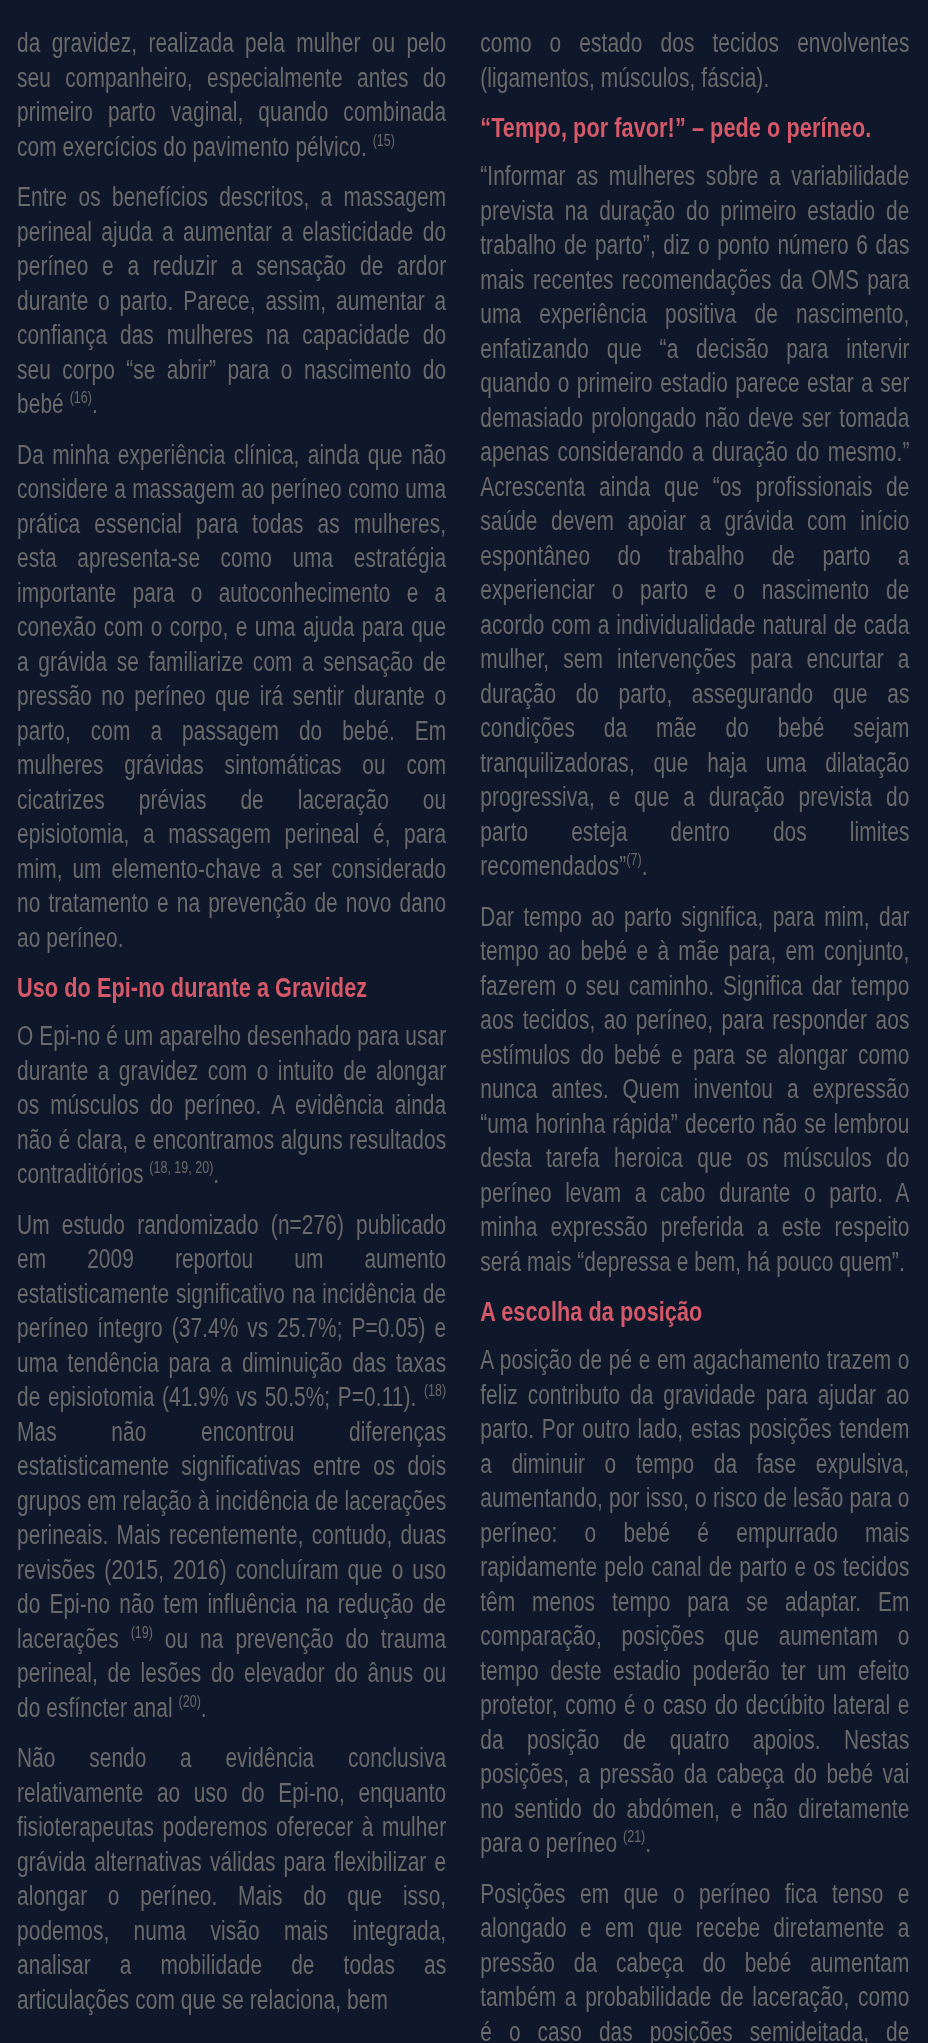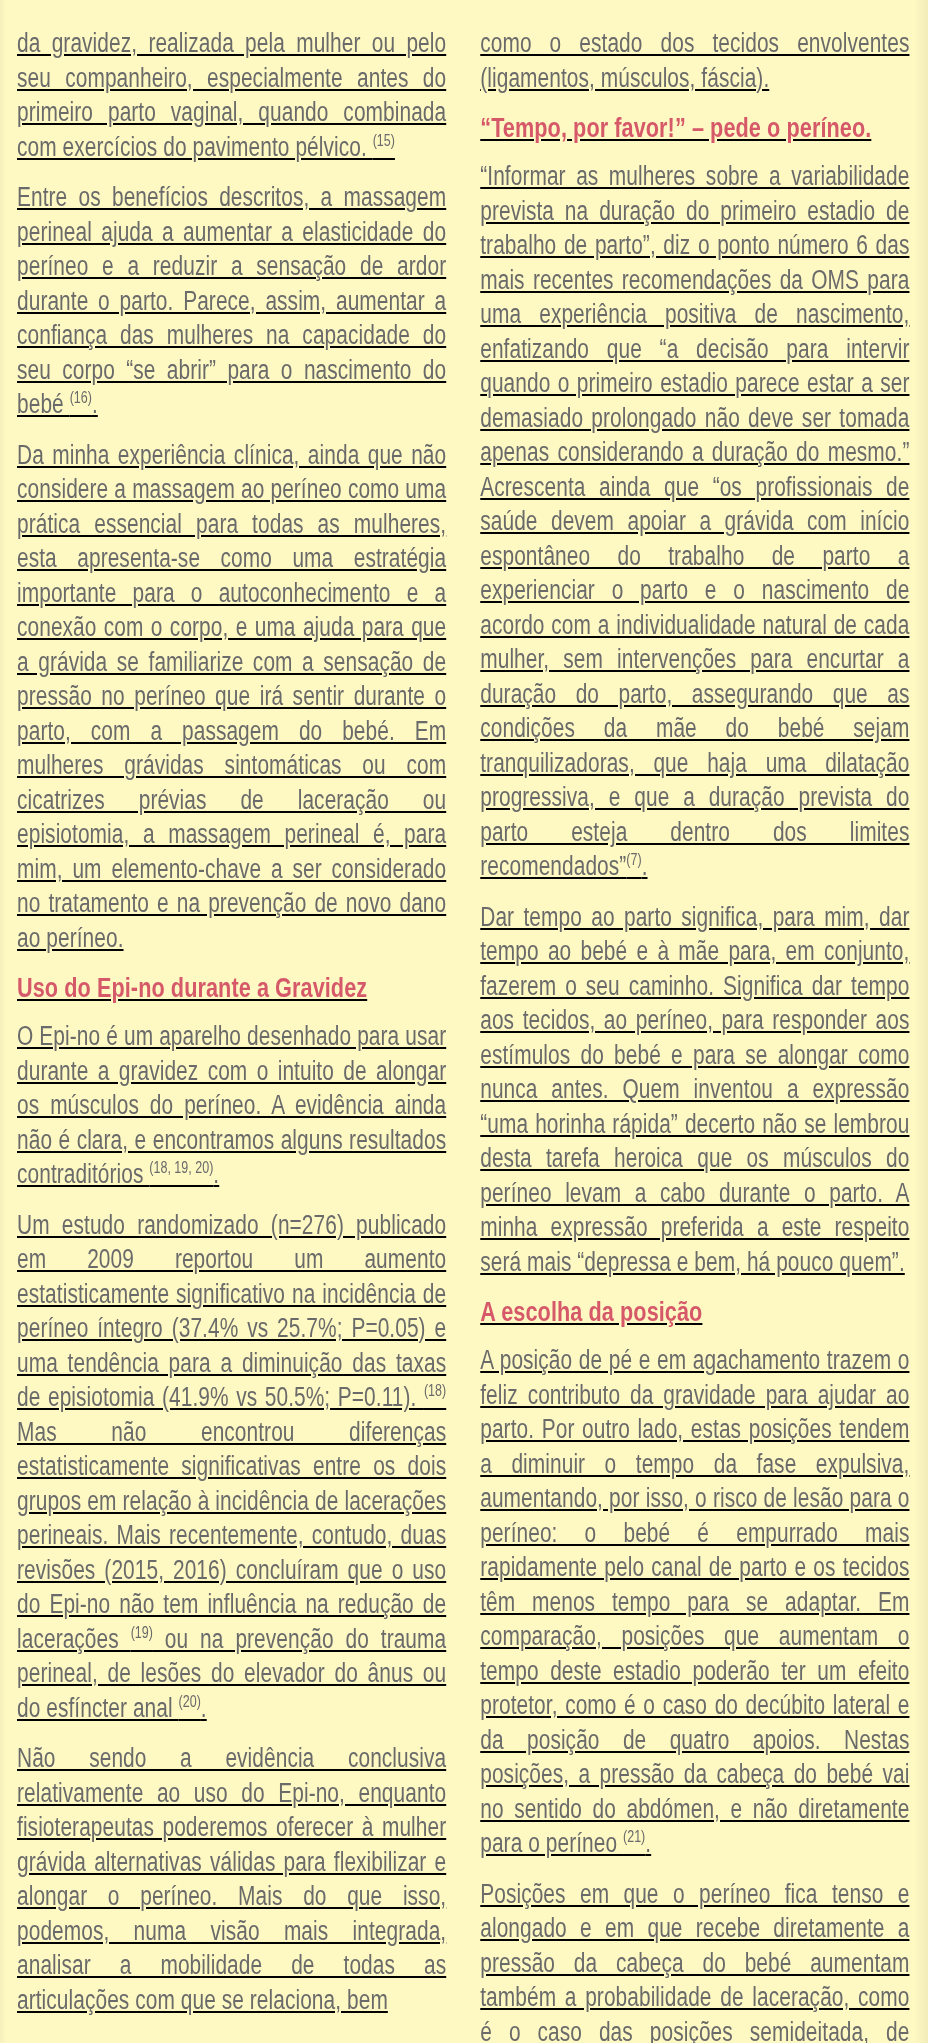--- a/index.html
+++ b/index.html
@@ -54,21 +54,21 @@
   }
   .edge-left {
     position: absolute; top: 0; left: 0; width: 6px; height: 100%;
     background: linear-gradient(to right, rgba(0,0,0,0.04) 0%, rgba(0,0,0,0) 100%);
     pointer-events: none;
   }
 </style>
 </head>
 <body>
 
-<div class="page" style="background: #fef9c3; text-decoration: underline;">
+<div class="page" style="background: #0f172a;">
   <div class="scale-wrap">
     <div class="col">
         <p class="paragraph" style="color: rgb(106, 106, 106);"><span>da gravidez, realizada pela mulher ou pelo seu companheiro, especialmente antes do primeiro parto vaginal, quando combinada com exercícios do pavimento pélvico. </span><sup class="ref">(15)</sup></p>
         <p class="paragraph" style="color: rgb(106, 106, 106);"><span>Entre os benefícios descritos, a massagem perineal ajuda a aumentar a elasticidade do períneo e a reduzir a sensação de ardor durante o parto. Parece, assim, aumentar a confiança das mulheres na capacidade do seu corpo “se abrir” para o nascimento do bebé </span><sup class="ref">(16)</sup><span>.</span></p>
         <p class="paragraph" style="color: rgb(106, 106, 106);"><span>Da minha experiência clínica, ainda que não considere a massagem ao períneo como uma prática essencial para todas as mulheres, esta apresenta-se como uma estratégia importante para o autoconhecimento e a conexão com o corpo, e uma ajuda para que a grávida se familiarize com a sensação de pressão no períneo que irá sentir durante o parto, com a passagem do bebé. Em mulheres grávidas sintomáticas ou com cicatrizes prévias de laceração ou episiotomia, a massagem perineal é, para mim, um elemento-chave a ser considerado no tratamento e na prevenção de novo dano ao períneo.</span></p>
         <h2 class="heading" style="color: rgb(214, 89, 106);"><span>Uso do Epi-no durante a Gravidez</span></h2>
         <p class="paragraph" style="color: rgb(106, 106, 106);"><span>O Epi-no é um aparelho desenhado para usar durante a gravidez com o intuito de alongar os músculos do períneo. A evidência ainda não é clara, e encontramos alguns resultados contraditórios </span><sup class="ref">(18, 19, 20)</sup><span>.</span></p>
         <p class="paragraph" style="color: rgb(106, 106, 106);"><span>Um estudo randomizado (n=276) publicado em 2009 reportou um aumento estatisticamente significativo na incidência de períneo íntegro (37.4% vs 25.7%; P=0.05) e uma tendência para a diminuição das taxas de episiotomia (41.9% vs 50.5%; P=0.11). </span><sup class="ref">(18)</sup><span> Mas não encontrou diferenças estatisticamente significativas entre os dois grupos em relação à incidência de lacerações perineais. Mais recentemente, contudo, duas revisões (2015, 2016) concluíram que o uso do Epi-no não tem influência na redução de lacerações </span><sup class="ref">(19)</sup><span> ou na prevenção do trauma perineal, de lesões do elevador do ânus ou do esfíncter anal </span><sup class="ref">(20)</sup><span>.</span></p>
         <p class="paragraph" style="color: rgb(106, 106, 106);"><span>Não sendo a evidência conclusiva relativamente ao uso do Epi-no, enquanto fisioterapeutas poderemos oferecer à mulher grávida alternativas válidas para flexibilizar e alongar o períneo. Mais do que isso, podemos, numa visão mais integrada, analisar a mobilidade de todas as articulações com que se relaciona, bem</span></p>
       </div>

